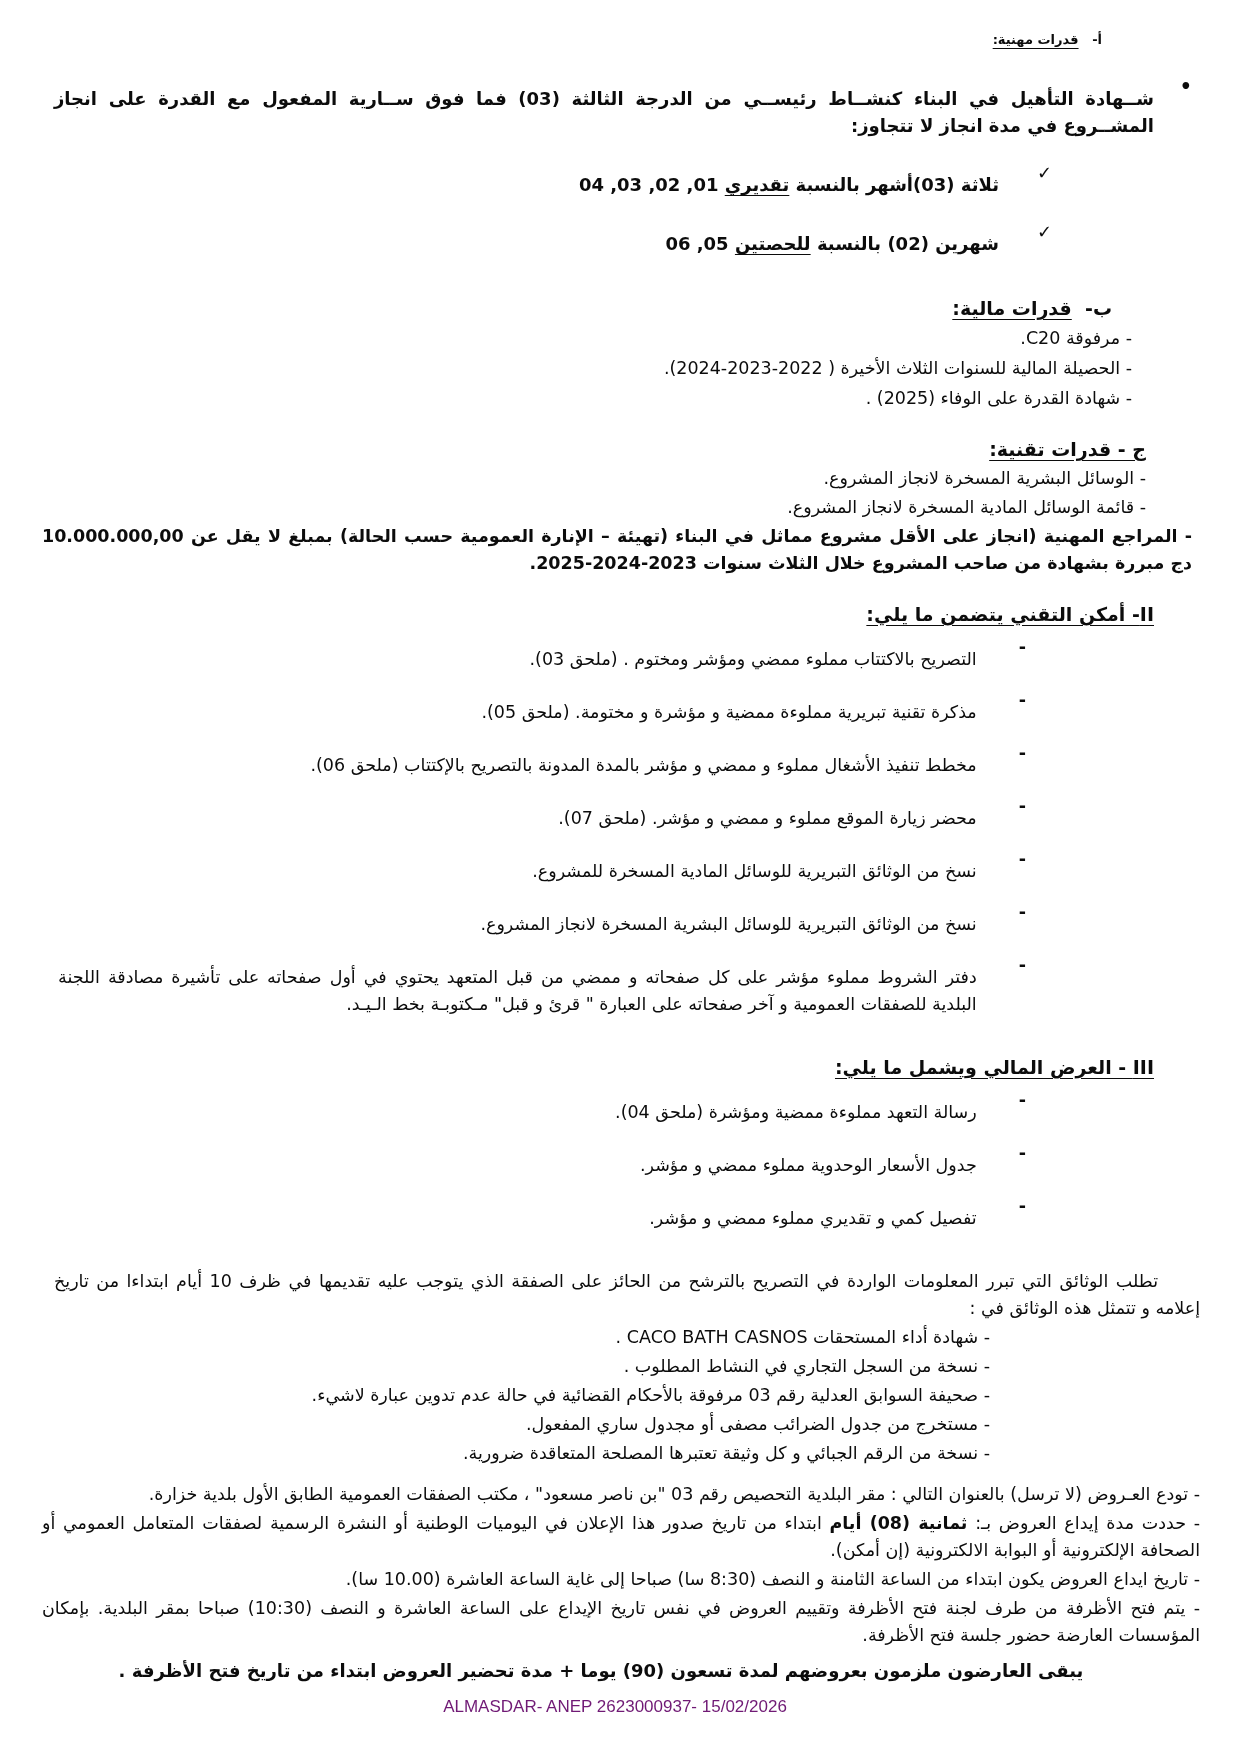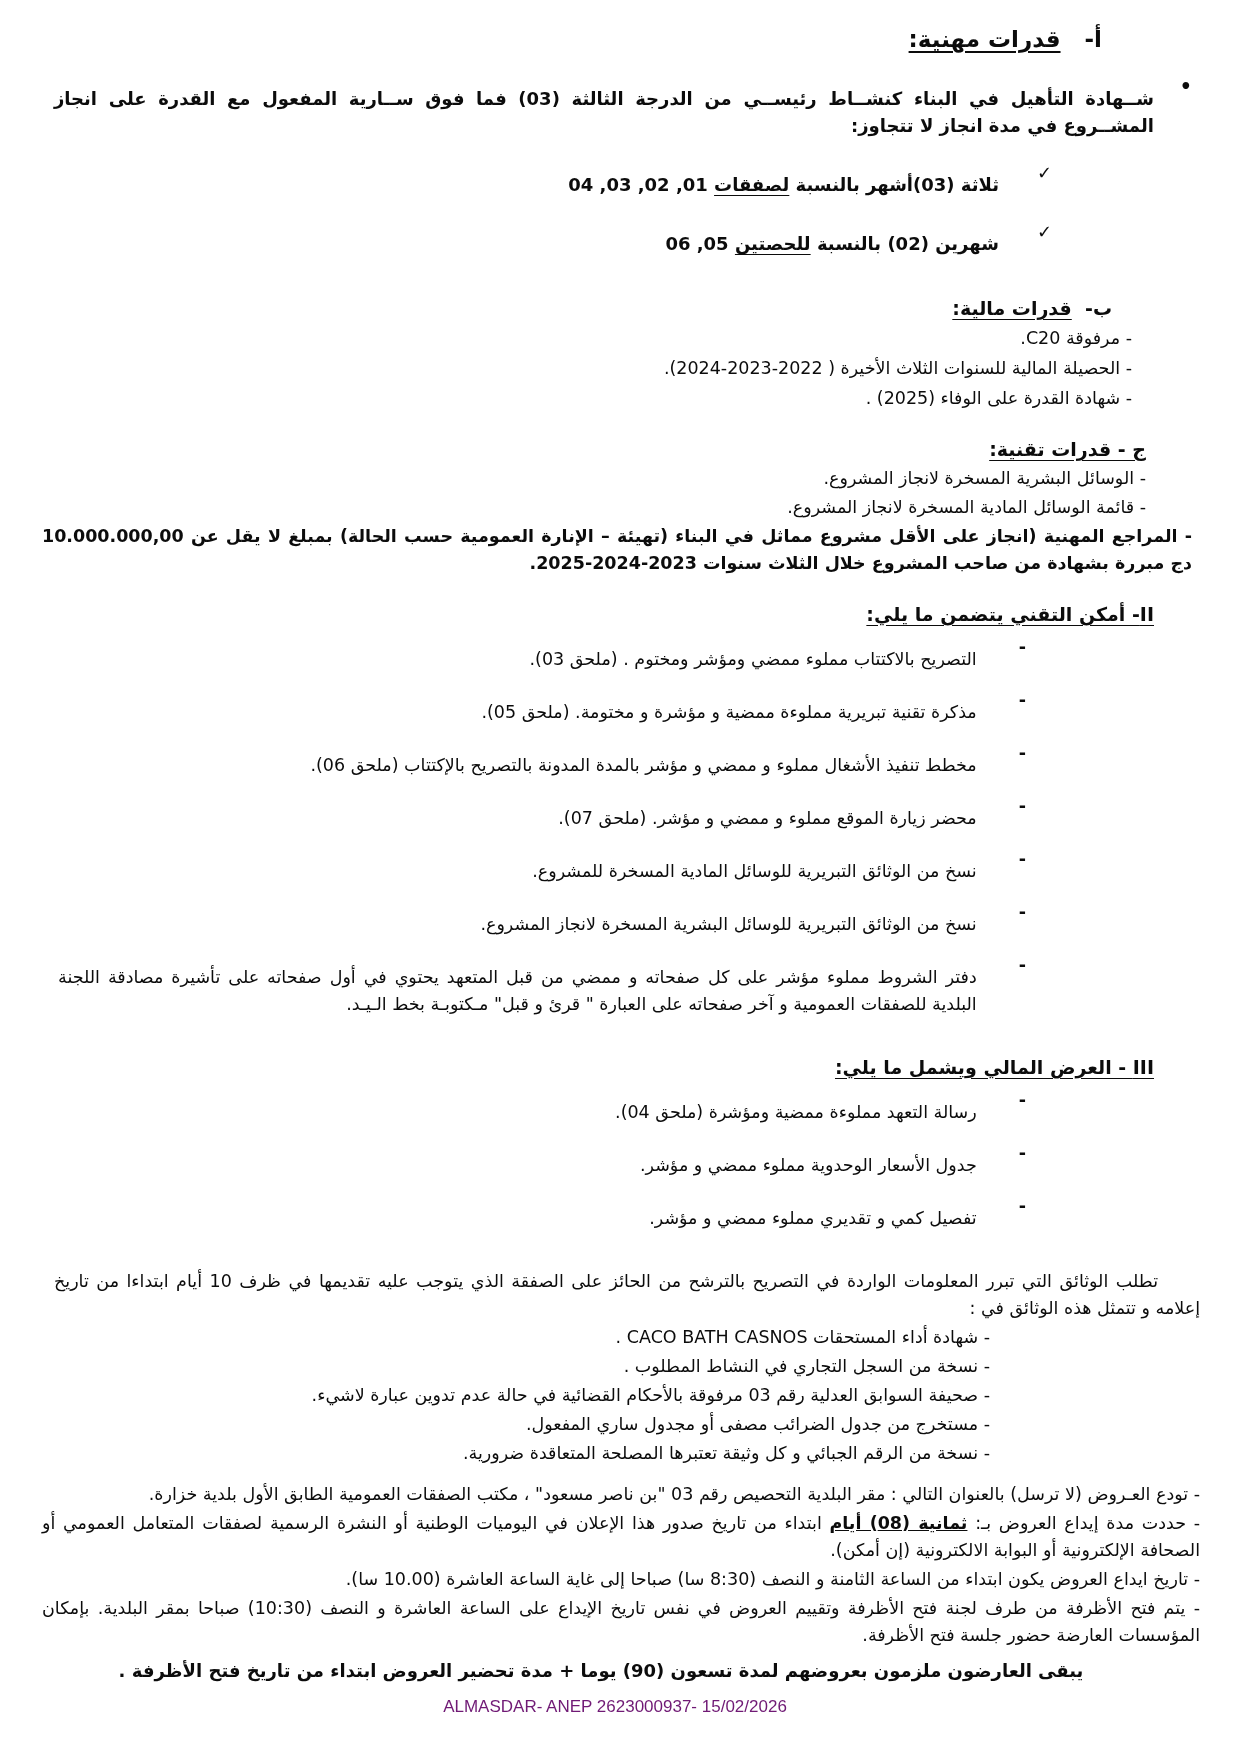--- a/index.html
+++ b/index.html
@@ -5,23 +5,23 @@
   html,body{margin:0;padding:0;background:#ffffff;}
   body{
     width:1246px;height:1750px;position:relative;overflow:hidden;
     color:#0c0c0c;direction:rtl;
     font-family:"DejaVu Sans",sans-serif;
     font-size:17.5px;line-height:27px;
   }
   .page{padding:26px 44px 0 40px;}
   p{margin:12px;}
   .ul{text-decoration:underline;text-underline-offset:4px;}
-  .bold{font-weight:bold;text-decoration:underline;}
+  .bold{font-weight:bold;}
   
-  .sec-a-head{margin:0 100px 0 0;font-size:23px;font-weight:bold;}
+  .sec-a-head{margin:0 100px 0 0;font-size:13px;font-weight:bold;}
   .bullet-row{display:flex;gap:14px;margin:20px 10px 0 2px;font-weight:bold;font-size:18px;}
   .bullet-glyph{flex:0 0 auto;font-size:19px;}
   .bullet-row p{text-align:justify;}
   .check-row{display:flex;gap:26px;margin:8px 150px 0 0;font-weight:bold;font-size:18px;}
   .check-glyph{flex:0 0 auto;}
   
   .sec-b-head{margin:26px 90px 0 0;font-size:19px;font-weight:bold;}
   .plain-item{margin:3px 70px 0 0;}
   
   .sec-c-head{margin:24px 56px 0 0;font-size:19px;font-weight:bold;}
@@ -52,21 +52,21 @@
 
   <p class="sec-a-head"><span>أ-</span>&nbsp;&nbsp;&nbsp;<span class="ul">قدرات مهنية:</span></p>
 
   <div class="bullet-row">
     <span class="bullet-glyph">•</span>
     <p>شــهادة التأهيل في البناء كنشــاط رئيســي من الدرجة الثالثة (03) فما فوق ســارية المفعول مع القدرة على انجاز المشــروع في مدة انجاز لا تتجاوز:</p>
   </div>
 
   <div class="check-row">
     <span class="check-glyph">✓</span>
-    <p><span>ثلاثة (03)أشهر بالنسبة </span><span class="ul">لصفقات</span><span> 01, 02, 03, 04</span></p>
+    <p><span>ثلاثة (03)أشهر بالنسبة </span><span class="ul">تقديري</span><span> 01, 02, 03, 04</span></p>
   </div>
   <div class="check-row">
     <span class="check-glyph">✓</span>
     <p><span>شهرين (02) بالنسبة </span><span class="ul">للحصتين</span><span> 05, 06</span></p>
   </div>
 
   <p class="sec-b-head"><span>ب-</span>&nbsp;&nbsp;<span class="ul">قدرات مالية:</span></p>
   <p class="plain-item">- مرفوقة C20.</p>
   <p class="plain-item">- الحصيلة المالية للسنوات الثلاث الأخيرة ( 2022-2023-2024).</p>
   <p class="plain-item">- شهادة  القدرة على الوفاء (2025) .</p>

